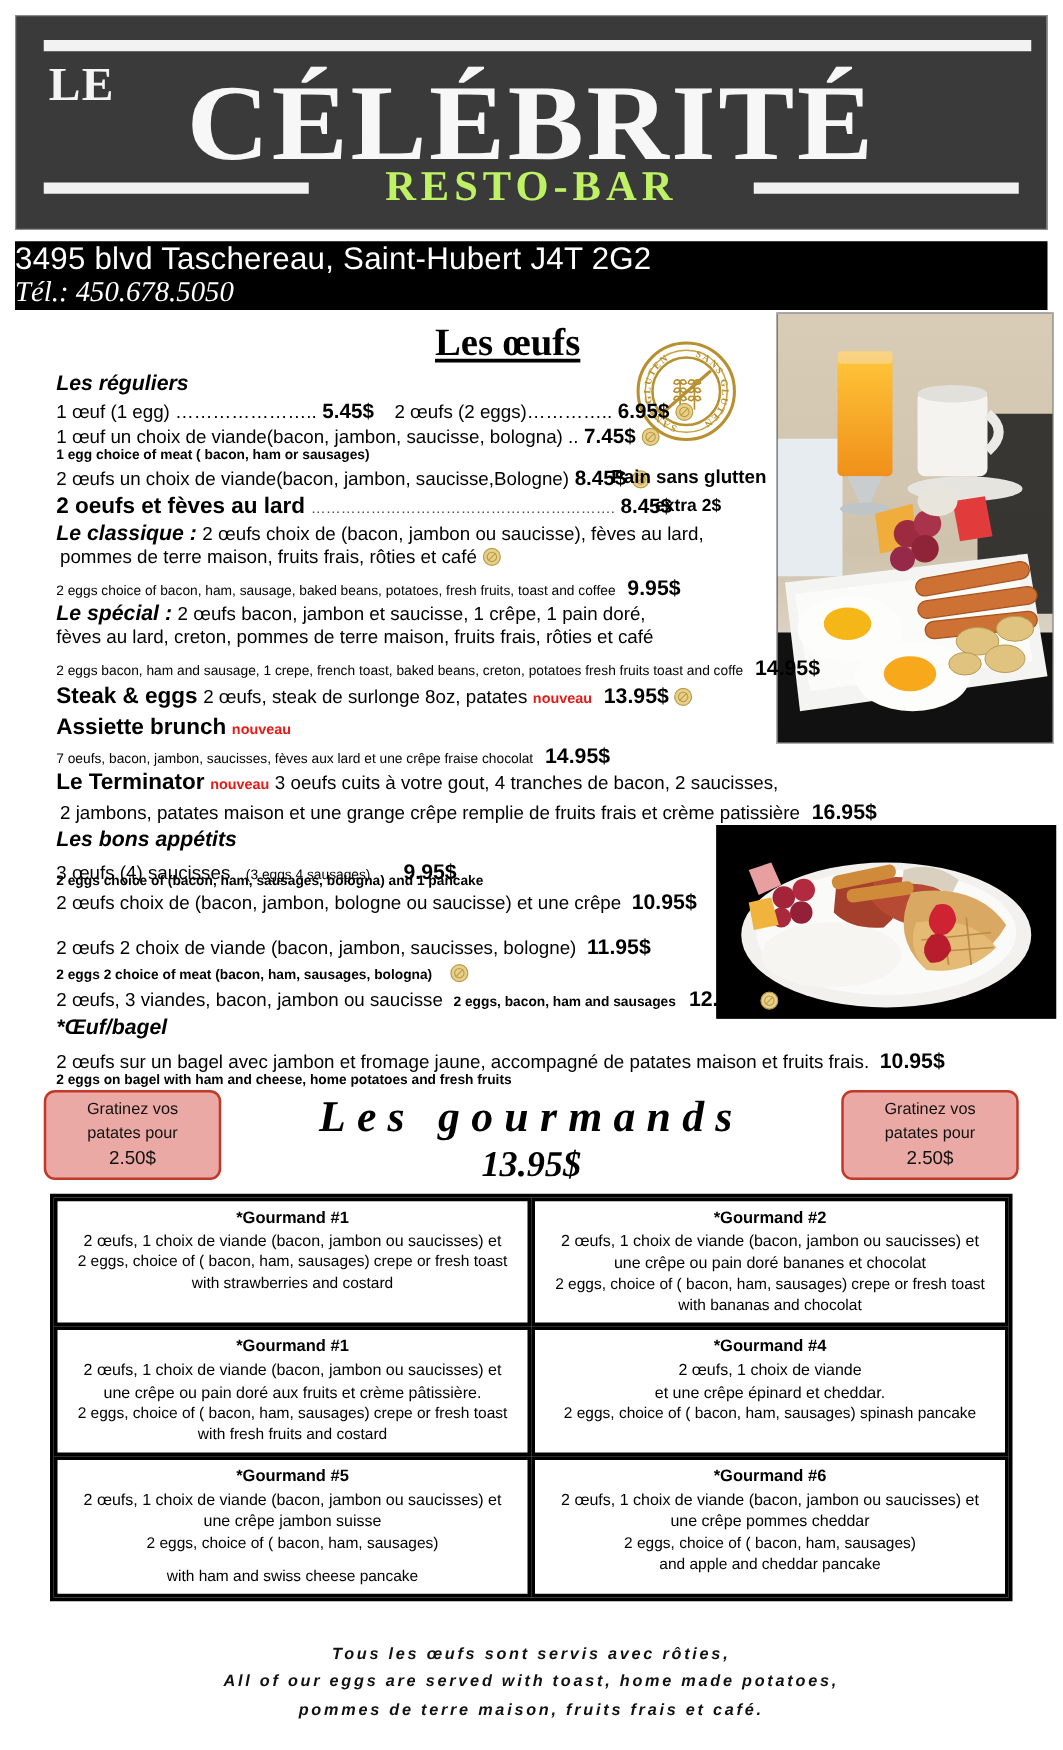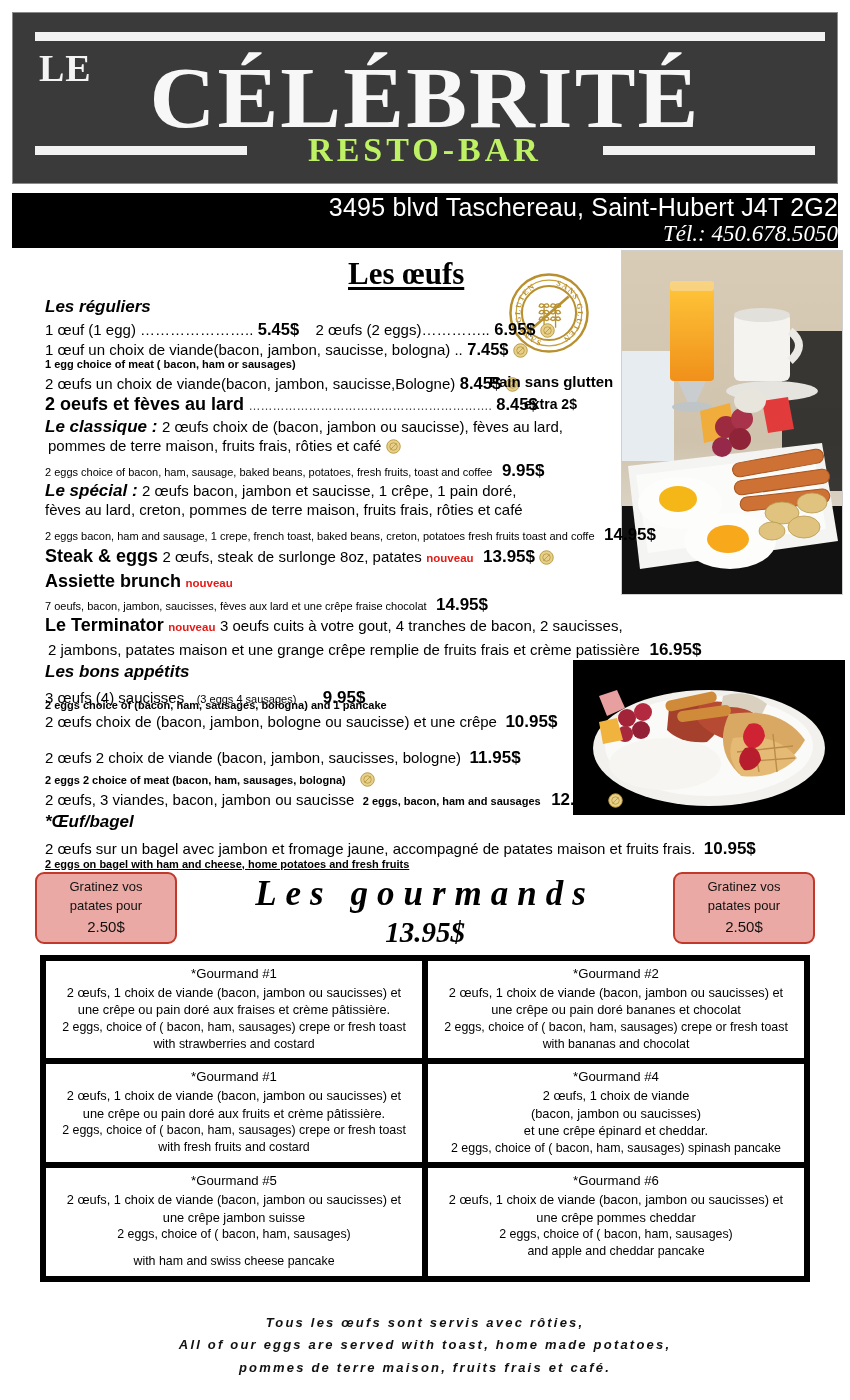--- a/index.html
+++ b/index.html
@@ -40,21 +40,21 @@
   .rule-bl { position:absolute; left:22px; bottom:28px; width:212px; height:9px; background:#f2f2f2; }
   .rule-br { position:absolute; right:22px; bottom:28px; width:212px; height:9px; background:#f2f2f2; }
   .logo-sub {
     position:absolute; left:0; right:0; bottom:16px; text-align:center;
     color:#bef264; font-family:"Liberation Serif", serif; font-weight:bold;
     font-size:34px; letter-spacing:4px; line-height:1;
   }
 
   .addr-box {
     position:absolute; left:12px; top:193px; width:826px; height:55px;
-    background:#000; color:#fff; text-align:right;
+    background:#000; color:#fff; text-align:left;
     display:flex; flex-direction:column; justify-content:center;
   }
   .addr-line { font-size:25px; font-weight:500; letter-spacing:0.2px; line-height:1.08; }
   .tel-line { font-size:23px; font-style:italic; font-family:"Liberation Serif", serif; line-height:1.1; }
 
   
   .main-title {
     position:absolute; left:348px; top:256px;
     font-family:"Liberation Serif", serif; font-weight:bold; font-size:31px;
     color:#000; text-decoration:underline; text-underline-offset:3px;
@@ -114,21 +114,21 @@
   
   .grid {
     position:absolute; left:40px; top:955px; width:770px;
     border:3px solid #000; display:grid; grid-template-columns:1fr 1fr;
     background:#fff;
   }
   .cell {
     border:3px solid #000; padding:4px 6px 6px;
     text-align:center; font-size:12.8px; line-height:1.36; color:#000;
   }
-  .cell .gh { font-weight:normal; font-size:13.2px; display:block; margin-bottom:1px; }
+  .cell .gh { font-weight:bold; font-size:13.2px; display:block; margin-bottom:1px; }
   .cell .en { font-size:12.4px; }
   .cell p { margin:0; }
 
   
   .footer {
     position:absolute; left:0; right:0; top:1312px; text-align:center;
     font-size:13px; font-style:italic; font-weight:bold; letter-spacing:2.2px;
     line-height:1.72; color:#111;
   }
 </style>
@@ -426,41 +426,40 @@
         <circle cx="10" cy="10" r="5" fill="none" stroke="#b89b45" stroke-width="1.2"></circle>
         <line x1="6" y1="14" x2="14" y2="6" stroke="#b89b45" stroke-width="1.2"></line>
       </svg>
   </div>
 
   <div class="t sec-head" style="left:45px; top:812px;">*Œuf/bagel</div>
   <div class="t" style="left:45px; top:839px;">
     <span class="ln">2 œufs sur un bagel avec jambon et fromage jaune, accompagné de patates maison et fruits frais.</span>
     <span class="price-lg" style="margin-left:4px;">10.95$</span>
   </div>
-  <div class="t sm" style="left:45px; top:858px;text-decoration:underline;">2 eggs on bagel with ham and cheese, home  potatoes and fresh fruits</div>
+  <div class="t sm" style="left:45px; top:858px;">2 eggs on bagel with ham and cheese, home  potatoes and fresh fruits</div>
 
   <div class="gbox gbox-l">
     <div>Gratinez vos</div>
     <div>patates pour</div>
     <div class="amt">2.50$</div>
   </div>
   <div class="gbox gbox-r">
     <div>Gratinez vos</div>
     <div>patates pour</div>
     <div class="amt">2.50$</div>
   </div>
   <div class="gtitle">Les gourmands</div>
   <div class="gprice">13.95$</div>
 
   <div class="grid">
 
     <div class="cell">
       <span class="gh">*Gourmand #1</span>
       <p>2 œufs, 1 choix de viande (bacon, jambon ou saucisses) et</p>
-      <p>une crêpe ou pain doré aux fraises et crème pâtissière.</p>
       <p class="en">2 eggs, choice of ( bacon, ham, sausages) crepe or fresh toast</p>
       <p class="en">with strawberries and costard</p>
     </div>
 
     <div class="cell">
       <span class="gh">*Gourmand #2</span>
       <p>2 œufs, 1 choix de viande (bacon, jambon ou saucisses) et</p>
       <p>une crêpe ou pain doré bananes et chocolat</p>
       <p class="en">2 eggs, choice of ( bacon, ham, sausages) crepe or fresh toast</p>
       <p class="en">with bananas and chocolat</p>
@@ -470,21 +469,20 @@
       <span class="gh">*Gourmand #1</span>
       <p>2 œufs, 1 choix de viande (bacon, jambon ou saucisses) et</p>
       <p>une crêpe ou pain doré aux fruits et crème pâtissière.</p>
       <p class="en">2 eggs, choice of ( bacon, ham, sausages) crepe or fresh toast</p>
       <p class="en">with fresh fruits and costard</p>
     </div>
 
     <div class="cell">
       <span class="gh">*Gourmand #4</span>
       <p>2 œufs, 1 choix de viande</p>
-      <p>(bacon, jambon ou saucisses)</p>
       <p>et une crêpe épinard et cheddar.</p>
       <p class="en">2 eggs, choice of ( bacon, ham, sausages) spinash pancake</p>
     </div>
 
     <div class="cell">
       <span class="gh">*Gourmand #5</span>
       <p>2 œufs, 1 choix de viande (bacon, jambon ou saucisses) et</p>
       <p>une crêpe jambon suisse</p>
       <p class="en">2 eggs, choice of ( bacon, ham, sausages)</p>
       <p class="en" style="margin-top:10px;">with ham and swiss cheese pancake</p>

